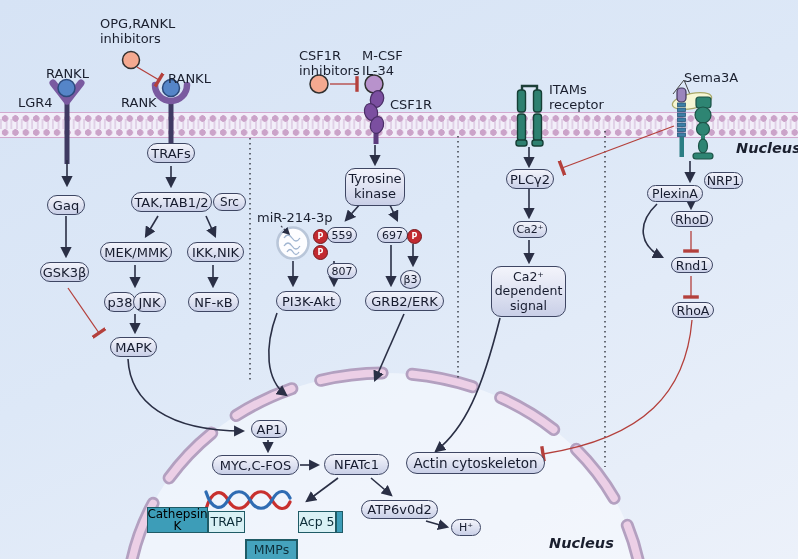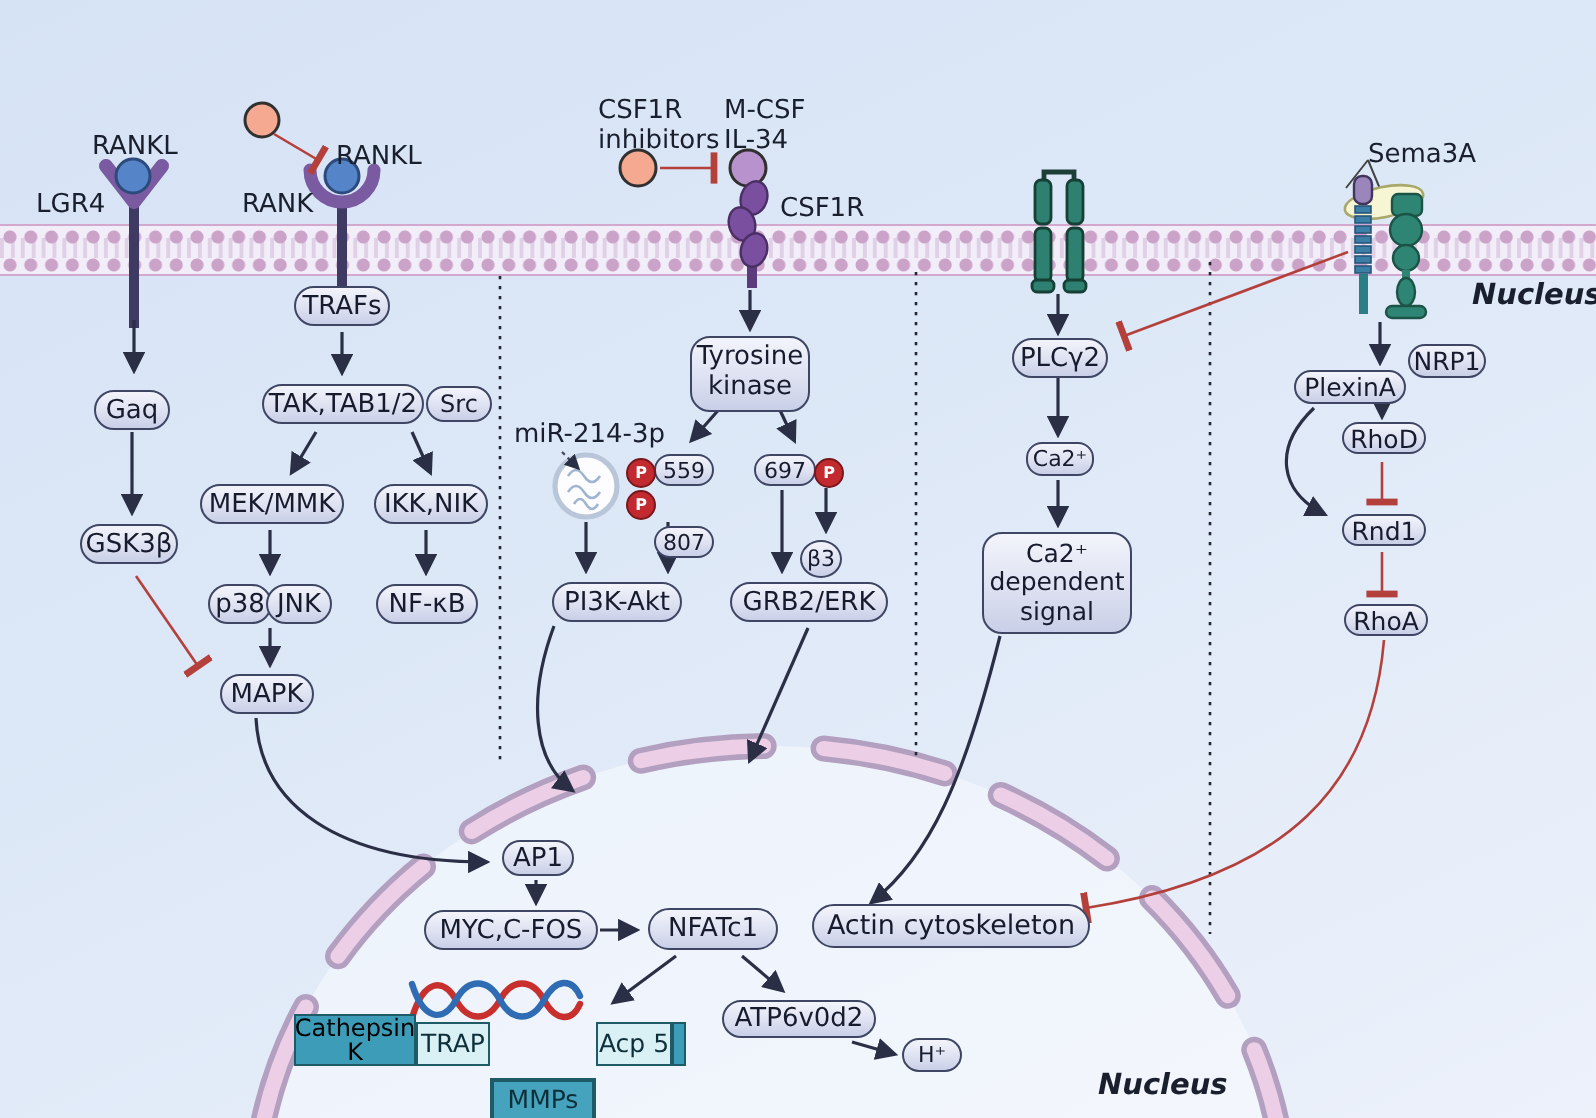--- a/index.html
+++ b/index.html
@@ -187,25 +187,27 @@
       <path d="M68,288 L99,333"></path>
       <path d="M674,126 L562,168"></path>
       <path d="M691,231 V251"></path>
       <path d="M691,276 V297"></path>
       <path d="M692,320 C686,392 645,438 543,454"></path>
     </g>
   </svg>
 
   <div class="lbl" style="left:46px;top:66px;">RANKL</div>
   <div class="lbl" style="left:18px;top:95px;">LGR4</div>
+  <div class="lbl wrap" style="left:100px;top:16px;width:88px;">OPG,RANKL inhibitors</div>
   <div class="lbl" style="left:168px;top:71px;">RANKL</div>
   <div class="lbl" style="left:121px;top:95px;">RANK</div>
   <div class="lbl wrap" style="left:299px;top:48px;width:66px;">CSF1R inhibitors</div>
   <div class="lbl wrap" style="left:362px;top:48px;width:50px;">M-CSF IL-34</div>
   <div class="lbl" style="left:390px;top:97px;">CSF1R</div>
+  <div class="lbl wrap" style="left:549px;top:82px;width:70px;">ITAMs receptor</div>
   <div class="lbl" style="left:684px;top:70px;">Sema3A</div>
   <div class="lbl italic" style="left:736px;top:140px;">Nucleus</div>
   <div class="lbl" style="left:257px;top:210px;">miR-214-3p</div>
   <div class="lbl italic" style="left:549px;top:535px;">Nucleus</div>
 
   <div class="node" style="left:147px;top:143px;width:48px;">TRAFs</div>
   <div class="node" style="left:47px;top:195px;width:38px;">Gaq</div>
   <div class="node" style="left:40px;top:262px;width:49px;">GSK3β</div>
   <div class="node" style="left:131px;top:192px;width:81px;">TAK,TAB1/2</div>
   <div class="node" style="left:213px;top:193px;width:33px;height:18px;font-size:12px;">Src</div>

